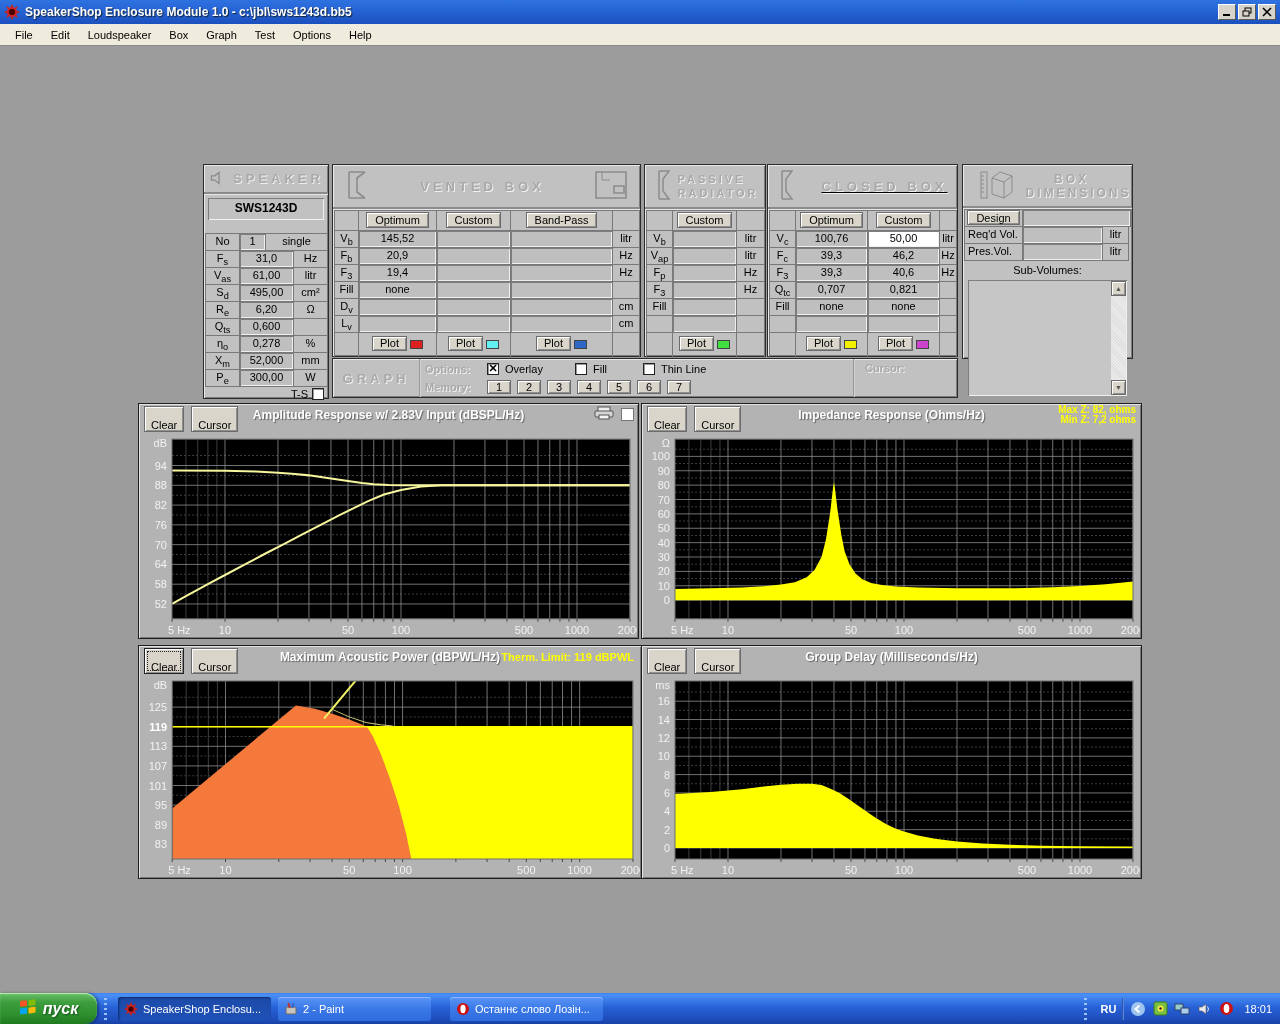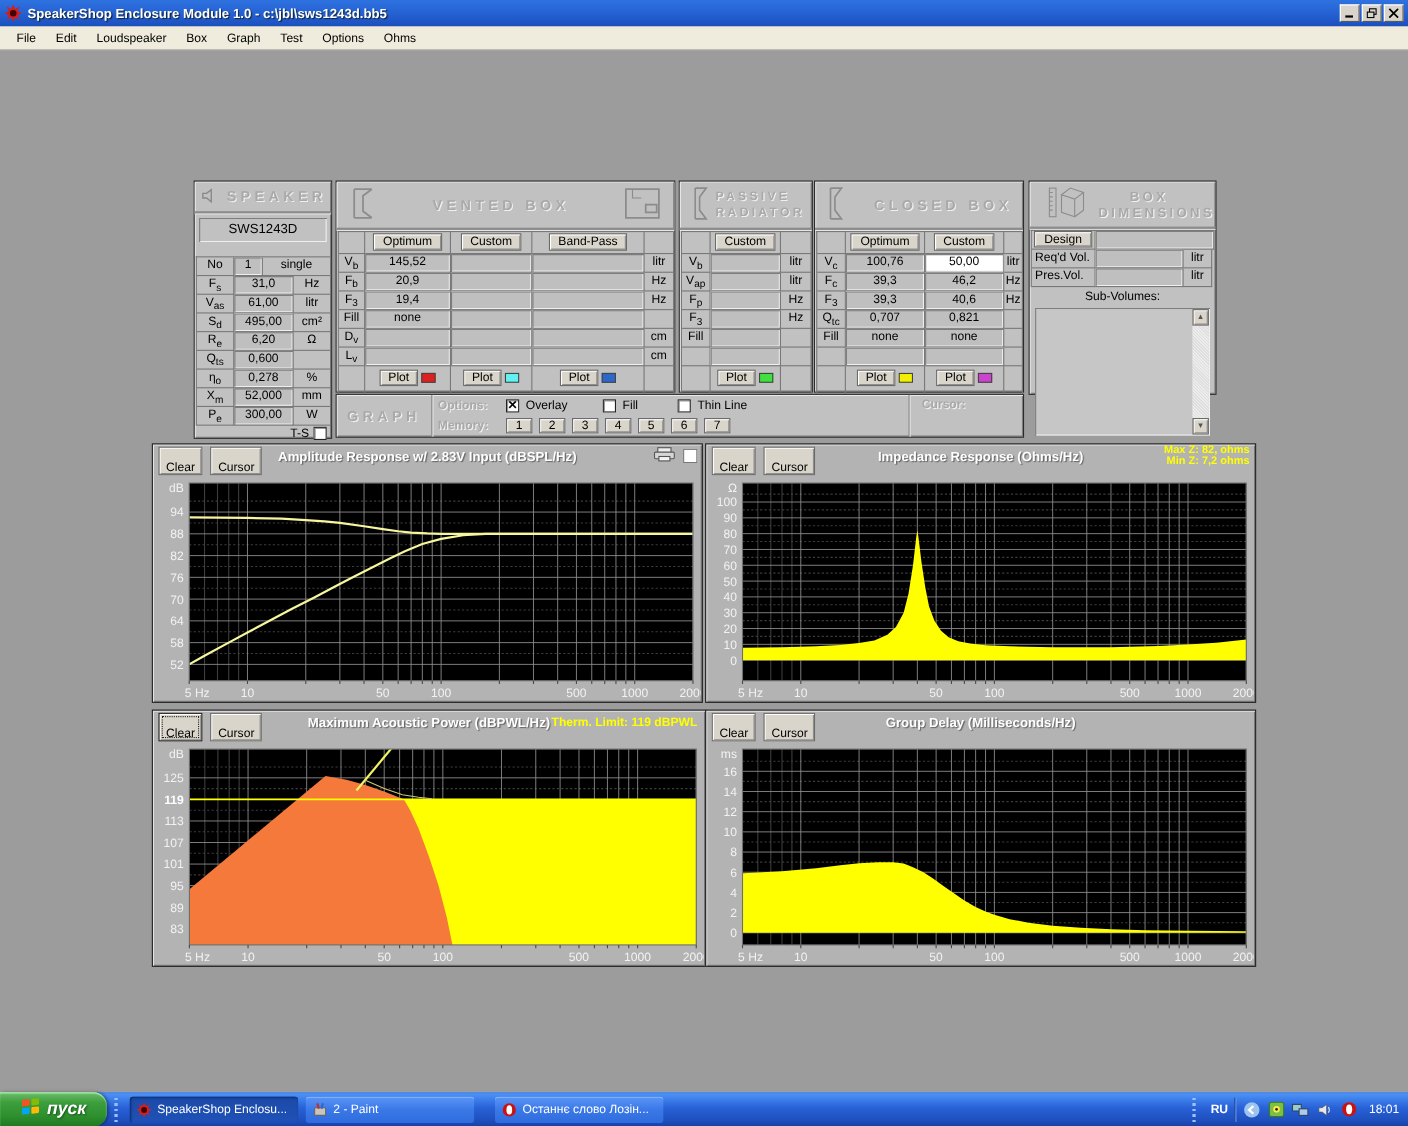--- a/index.html
+++ b/index.html
@@ -20,21 +20,21 @@
     display:flex; align-items:center; justify-content:center; }
 
   
   .menubar { position:absolute; left:0; top:24px; width:1280px; height:22px;
     background:#EFECDD; border-bottom:1px solid #8a8a8a; display:flex; align-items:center;
     padding-left:6px; gap:0; }
   .menuitem { padding:3px 9px; font-size:11px; }
 
   
   .panel { position:absolute; background:#C1C1C1; border:1px solid #2b2b2b;
-    box-shadow:inset 1px 1px 0 #E9E9E9, inset -1px -1px 0 #7c7c7c; }
+    box-shadow:inset 1px 1px 0 #E9E9E9, inset -1px -1px 0 #7c7c7c;margin-left:27px; }
   .phead { display:flex; align-items:center; justify-content:center; gap:8px;
     border-bottom:2px solid #8b8b8b; box-shadow:0 1px 0 #E6E6E6; padding:2px 4px; }
   .emboss { color:#A9A9A9; font-weight:bold; text-shadow:1px 1px 0 #F0F0F0; }
   .bigemboss { font-size:13px; letter-spacing:4px; }
   .tbl { border-left:1px solid #787878; border-top:1px solid #787878; }
   .tbl .c { border-right:1px solid #787878; border-bottom:1px solid #787878;
     height:17px; line-height:15px; text-align:center; overflow:hidden; }
   .sunk { box-shadow:inset 1px 1px 0 #7e7e7e, inset -1px -1px 0 #EFEFEF; background:#BFBFBF; }
   .white { background:#fff !important; }
   .btn { background:#D9D5CB; border:1px solid #6b6b6b; font-size:11px;
@@ -44,21 +44,21 @@
   .chip { display:inline-block; width:13px; height:9px; border:1px solid #444; vertical-align:middle; margin-left:3px; }
   .cb { width:12px; height:12px; background:#fff; border:1px solid #222;
     box-shadow:inset 1px 1px 0 #999; display:inline-flex; align-items:center; justify-content:center;
     font-size:11px; font-weight:bold; vertical-align:middle; }
   .cb.on::after { content:"✕"; margin-top:-1px; }
 
   
   .row3 { display:grid; grid-template-columns:34px 54px 34px; }
   .rowNo { display:grid; grid-template-columns:34px 26px 62px; }
   .model { margin:4px; height:22px; line-height:20px; text-align:center; font-size:12px;
-    box-shadow:inset 1px 1px 0 #7e7e7e, inset -1px -1px 0 #EFEFEF; }
+    box-shadow:inset 1px 1px 0 #7e7e7e, inset -1px -1px 0 #EFEFEF;font-weight:bold; }
   .tsrow { display:flex; justify-content:flex-end; align-items:center; gap:4px; padding:1px 4px 0 0; }
 
   
   .vgrid { display:grid; grid-template-columns:24px 78px 74px 102px 27px; }
   .cgrid { display:grid; grid-template-columns:26px 72px 72px 17px; }
   .pgrid { display:grid; grid-template-columns:26px 64px 28px; }
   .brow .c, .prow .c { height:20px; }
   .hbtn { height:16px; margin-top:1px; padding:0 8px; }
   .plotbtn { height:15px; padding:0 7px; }
   .prow2 .c { height:37px; line-height:21px; }
@@ -159,21 +159,21 @@
   </div>
 
   <div class="menubar">
     <span class="menuitem">File</span>
     <span class="menuitem">Edit</span>
     <span class="menuitem">Loudspeaker</span>
     <span class="menuitem">Box</span>
     <span class="menuitem">Graph</span>
     <span class="menuitem">Test</span>
     <span class="menuitem">Options</span>
-    <span class="menuitem">Ohms</span>
+    <span class="menuitem">Help</span>
   </div>
 
   <div class="panel" style="left:176px;top:164px;width:126px;height:235px;">
     <div class="phead" style="height:29px;">
       <span><svg width="17" height="17" viewBox="0 0 20 20">
             <path d="M4 8v5h4l5 4V4L8 8H4z" fill="none" stroke="#898989" stroke-width="1.5"></path>
           </svg></span>
       <span class="emboss bigemboss">SPEAKER</span>
     </div>
     <div class="model">SWS1243D</div>
@@ -347,21 +347,21 @@
         </div>
       <div class="pgrid prow2">
         <div class="c"></div>
         <div class="c"><button class="btn plotbtn">Plot</button><span class="chip" style="background: rgb(63, 224, 63);"></span></div>
         <div class="c"></div>
       </div>
     </div>
   </div>
 
   <div class="panel" style="left:740px;top:164px;width:191px;height:193px;">
-    <div class="phead" style="height:44px; gap:26px;">
+    <div class="phead" style="height:44px; gap:26px;text-decoration:underline;">
       <span><svg width="18" height="32" viewBox="0 0 18 32">
             <path d="M4 2v28M4 2h10l-6 8v12l6 8H4" fill="none" stroke="#8c8c8c" stroke-width="1.5"></path>
           </svg></span>
       <span class="emboss bigemboss">CLOSED BOX</span>
     </div>
     <div class="tbl" style="margin:1px 1px 0 1px;">
       <div class="cgrid brow">
         <div class="c"></div>
         <div class="c"><button class="btn hbtn">Optimum</button></div>
         <div class="c"><button class="btn hbtn">Custom</button></div>

